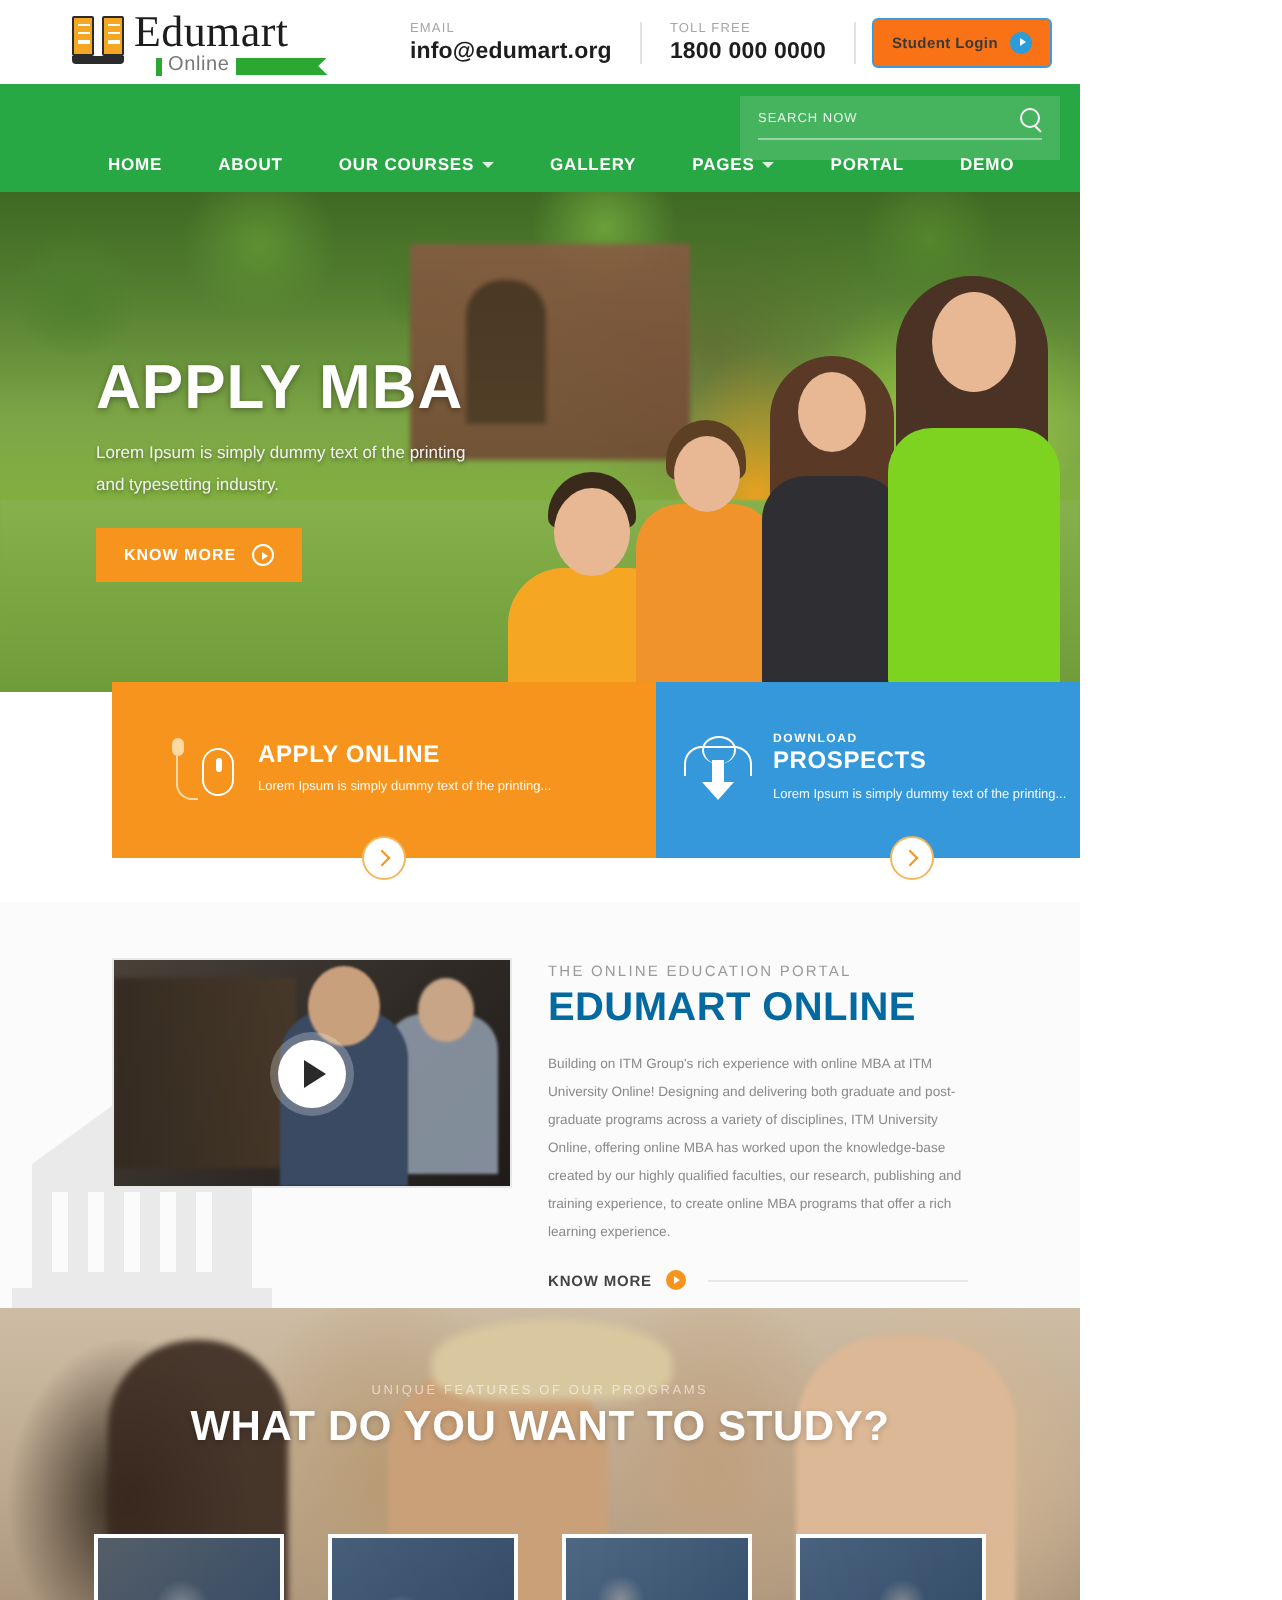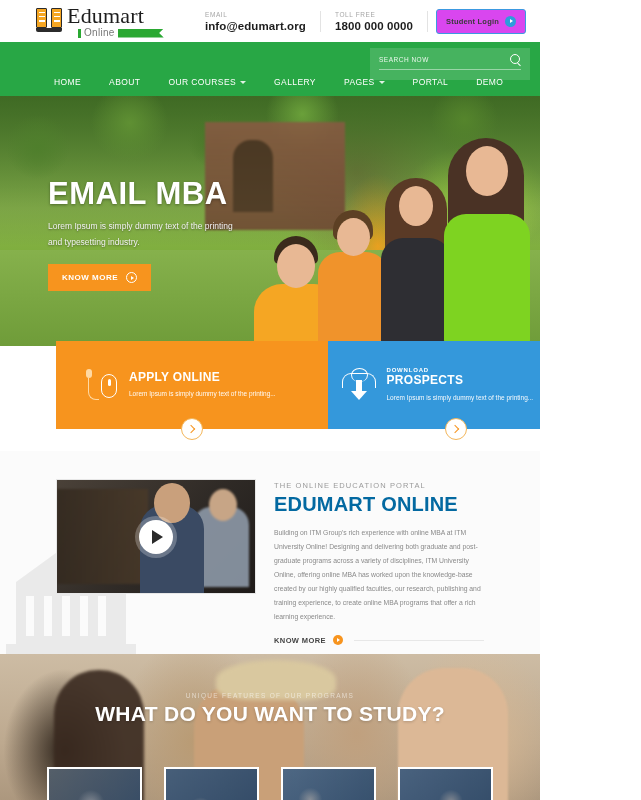--- a/index.html
+++ b/index.html
@@ -48,21 +48,21 @@
   .topright { display: flex; align-items: center; gap: 0; }
   .contact-block { padding: 0 14px; border-right: 1px solid #e3e3e3; }
   .contact-block:last-of-type { border-right: 0; }
   .contact-label {
     font-size: 6.5px; color: #a6a6a6; letter-spacing: .6px; margin-bottom: 2px;
   }
   .contact-value { font-size: 11.5px; color: #1d1d1d; font-weight: bold; letter-spacing: .1px; }
   .student-login {
     display: flex; align-items: center; gap: 6px;
     border: 1.2px solid #3b9ae1; border-radius: 3px;
-    padding: 6px 9px; background: #d946ef; margin-left: 8px; cursor: pointer;
+    padding: 6px 9px; background: #f97316; margin-left: 8px; cursor: pointer;
   }
   .student-login span.t { font-size: 7.5px; color: #3a3a3a; font-weight: bold; letter-spacing: .2px; }
   .blue-dot {
     width: 11px; height: 11px; border-radius: 50%; background: #2d9cdb;
     display: flex; align-items: center; justify-content: center;
   }
   .blue-dot::after {
     content: ""; width: 0; height: 0;
     border-left: 3.5px solid #fff; border-top: 2.5px solid transparent; border-bottom: 2.5px solid transparent;
     margin-left: 1px;
@@ -91,21 +91,21 @@
     content: ""; position: absolute; bottom: 0; right: 0;
     width: 4px; height: 1.2px; background: #fff; transform: rotate(45deg);
   }
   .navlinks {
     position: absolute; left: 40px; bottom: 0; height: 28px;
     display: flex; align-items: center;
   }
   .navlink {
     display: flex; align-items: center; gap: 4px;
     padding: 0 14px; height: 28px;
-    font-size: 8.5px; font-weight: normal; color: #ffffff; letter-spacing: .4px;
+    font-size: 8.5px; font-weight: bold; color: #ffffff; letter-spacing: .4px;
     cursor: pointer; white-space: nowrap; text-align: right;
   }
   .caret {
     width: 0; height: 0; border-left: 3px solid transparent; border-right: 3px solid transparent;
     border-top: 3.5px solid #ffffff; opacity: .85;
   }
 
   
   .hero { position: relative; height: 250px; overflow: hidden; }
   .hero-bg {
@@ -414,21 +414,21 @@
           <div class="head"></div>
           <div class="body"></div>
         </div>
       <div class="person p1">
           <div class="hair"></div>
           <div class="head"></div>
           <div class="body"></div>
         </div>
     </div>
     <div class="hero-content">
-      <div class="hero-title">EMAIL MBA</div>
+      <div class="hero-title">APPLY MBA</div>
       <div class="hero-desc">Lorem Ipsum is simply dummy text of the printing and typesetting industry.</div>
       <div class="btn-know">
         <span class="t">KNOW MORE</span>
         <span class="circ-arrow"></span>
       </div>
     </div>
   </div>
 
   <div class="features">
     <div class="fbox orange">

